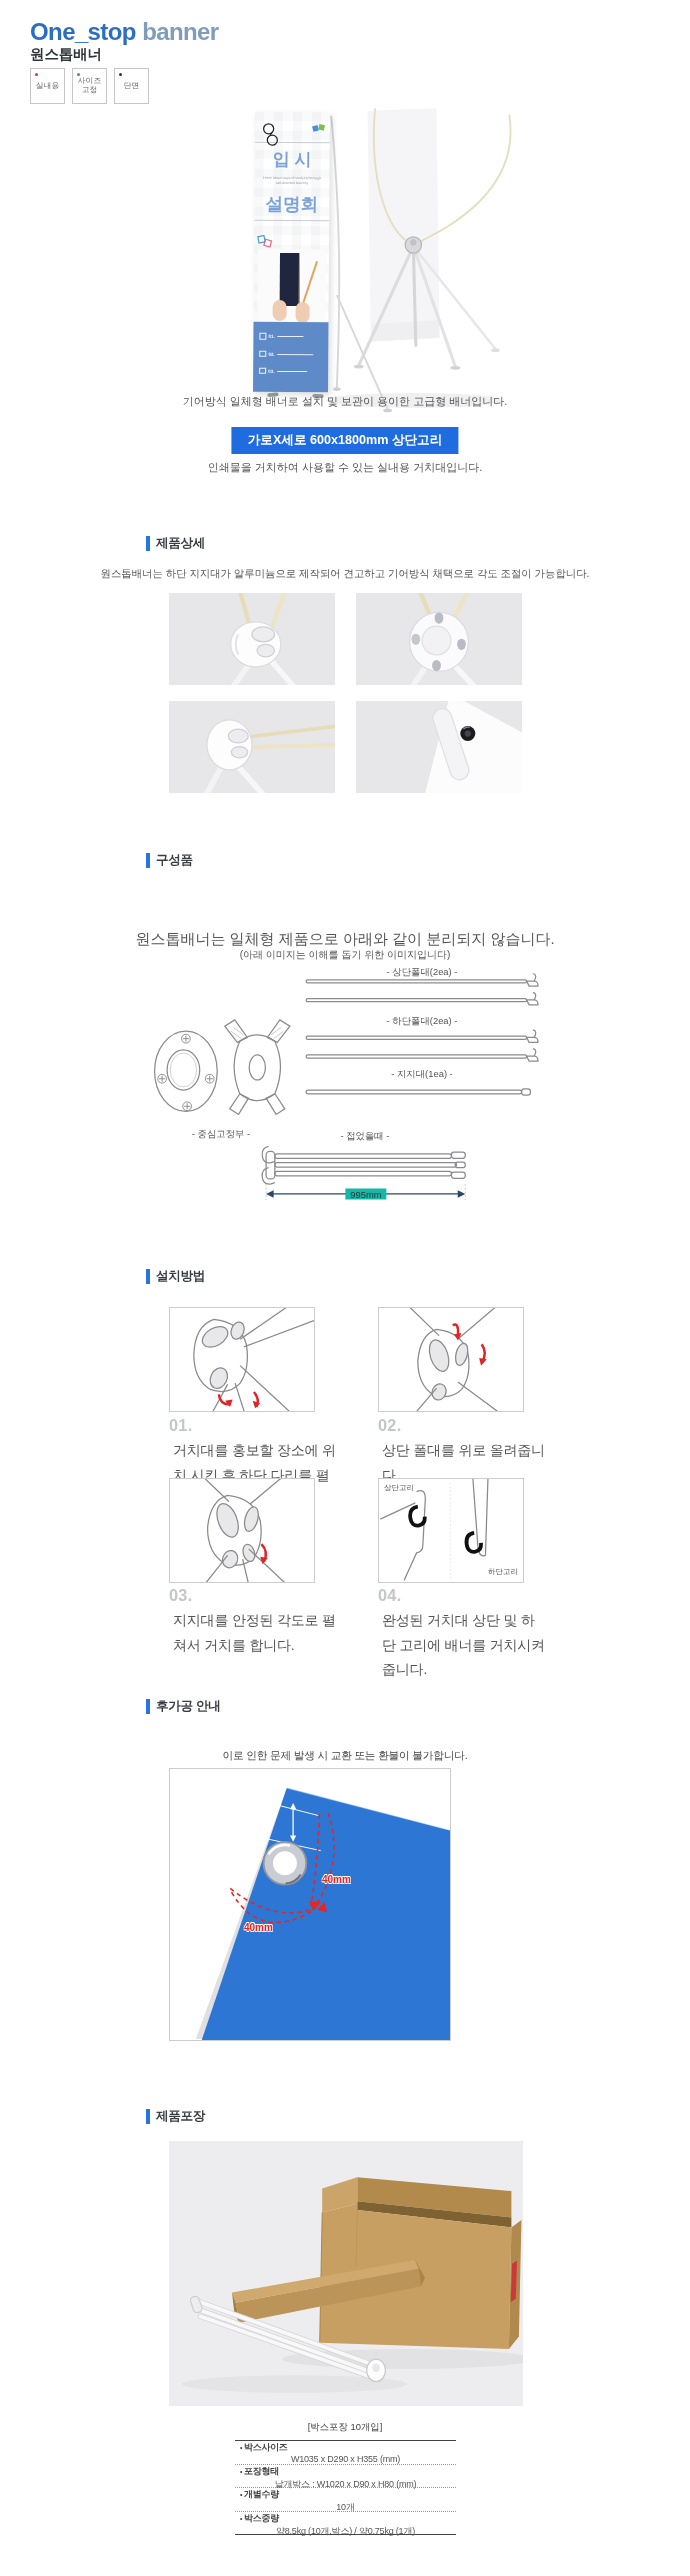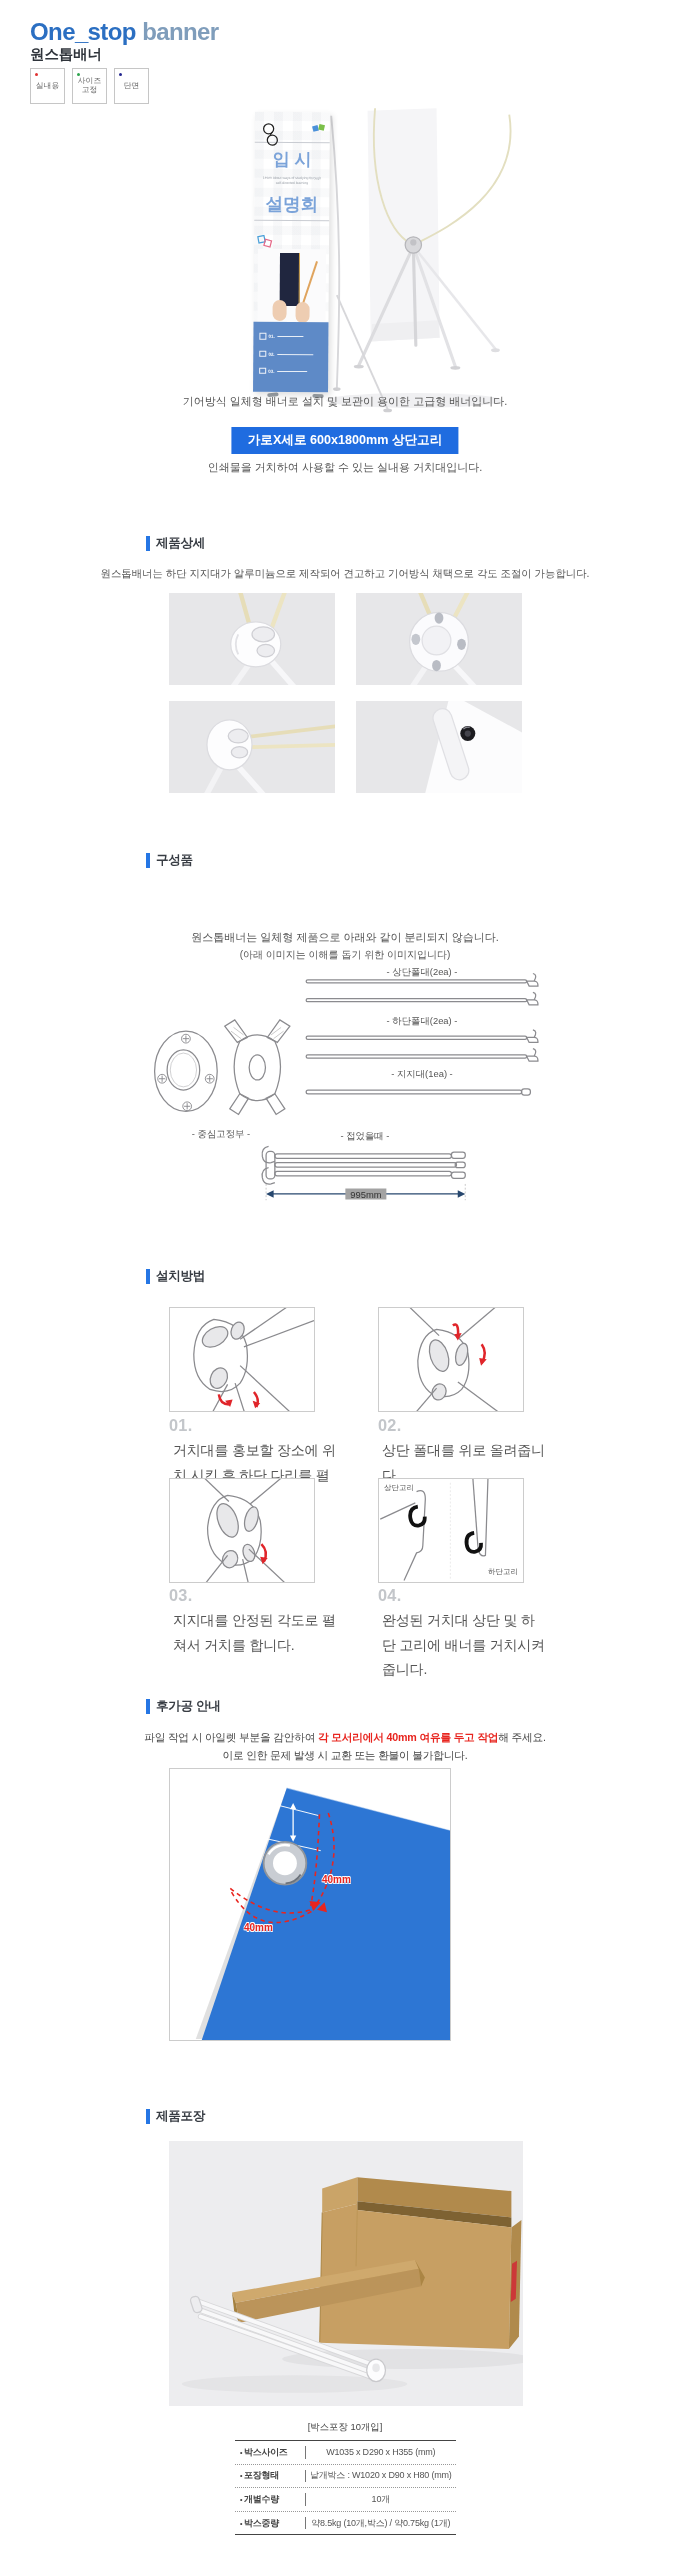--- a/index.html
+++ b/index.html
@@ -50,41 +50,41 @@
   
   .sec-head{position:absolute;left:146px;display:flex;align-items:center;gap:5.6px;}
   .sec-head .bar{width:4.4px;height:15.7px;background:#2576e4;}
   .sec-head .txt{font-size:12.6px;font-weight:bold;color:#383d44;letter-spacing:-0.3px;}
 
   
   .grid-panel{position:absolute;width:166px;height:92px;background:#e7e7e9;overflow:hidden;}
 
   
   .diag-label{position:absolute;font-size:9.4px;color:#555;white-space:nowrap;transform:translateX(-50%);}
-  .dim-label{position:absolute;font-size:9.4px;color:#333;background:#a3a3a3;padding:0 5px;transform:translate(-50%,-50%);}
+  .dim-label{position:absolute;font-size:9.4px;color:#333;background:#14b8a6;padding:0 5px;transform:translate(-50%,-50%);}
 
   
   .step-img{position:absolute;width:146px;height:105px;background:#fff;border:0.6px solid #ccc;box-sizing:border-box;overflow:hidden;}
   .step-no{position:absolute;font-size:16.3px;font-weight:bold;color:#c3c6ca;letter-spacing:0.3px;}
   .step-text{position:absolute;width:163px;font-size:14px;color:#555;line-height:1.75;letter-spacing:-0.2px;}
   .hook-label{position:absolute;font-size:7.5px;color:#555;}
 
   
   .warn1{font-size:10.7px;color:#444;letter-spacing:-0.2px;}
   .warn-red{color:#e8251f;font-weight:bold;}
   .img-frame{position:absolute;left:169px;width:282px;background:#fff;border:0.6px solid #ccc;box-sizing:border-box;overflow:hidden;}
   .mm-red{position:absolute;font-size:10px;font-weight:bold;color:#e8251f;
      text-shadow:0.6px 0.6px 0 #fff,-0.6px -0.6px 0 #fff,0.6px -0.6px 0 #fff,-0.6px 0.6px 0 #fff;}
   .mm-white{position:absolute;font-size:8.2px;font-weight:bold;color:#fff;}
 
   
   .photo-frame{position:absolute;left:169px;width:354px;background:#ededef;overflow:hidden;}
   .caption{font-size:9.4px;color:#444;}
   .spec-table{position:absolute;left:235px;top:2440px;width:221px;border-top:1.3px solid #444;border-bottom:1.3px solid #444;}
-  .spec-row{display:flex;align-items:center;height:22.6px;border-bottom:0.6px dotted #999;}
+  .spec-row{display:flex;height:22.6px;border-bottom:0.6px dotted #999;flex-direction:column;}
   .spec-row:last-child{border-bottom:none;}
   .spec-label{width:70px;font-size:9px;color:#444;font-weight:bold;display:flex;align-items:center;gap:1.9px;padding-left:5px;box-sizing:border-box;letter-spacing:-0.3px;}
   .spec-label .bullet{font-size:7px;color:#444;}
   .spec-div{width:0.6px;height:12.6px;background:#777;}
   .spec-value{flex:1;text-align:center;font-size:9px;color:#555;letter-spacing:-0.2px;}
   svg{display:block;}
 </style>
 </head>
 <body>
 
@@ -239,21 +239,21 @@
       <circle cx="178" cy="52" r="12" fill="#1c1c20"></circle>
       <circle cx="178" cy="52" r="5" fill="#44444c"></circle>
       <path d="M171 45 a10 10 0 0 1 10 -3" stroke="#8a8a92" stroke-width="2" fill="none"></path>
     </svg>
   </div>
 
   <div class="sec-head" style="top:852px">
     <span class="bar"></span>
     <span class="txt">구성품</span>
   </div>
-  <div class="center-text" style="top:930px;font-size:11px">원스톱배너는 일체형 제품으로 아래와 같이 분리되지 않습니다.</div>
+  <div class="center-text" style="top:930px;font-size:15px">원스톱배너는 일체형 제품으로 아래와 같이 분리되지 않습니다.</div>
   <div class="center-text" style="top:948px;font-size:10px">(아래 이미지는 이해를 돕기 위한 이미지입니다)</div>
 
   <div class="abs" style="left:0;top:966px;width:690px;height:238px">
     <svg class="abs" style="left:0;top:0" width="690" height="238" viewBox="0 0 1100 380">
 
       <ellipse cx="296" cy="168" rx="50" ry="64" fill="none" stroke="#8b8b8f" stroke-width="2"></ellipse>
       <ellipse cx="292" cy="166" rx="26" ry="32" fill="none" stroke="#8b8b8f" stroke-width="2"></ellipse>
       <ellipse cx="292" cy="166" rx="21" ry="27" fill="none" stroke="#b5b5b9" stroke-width="1"></ellipse>
       <g stroke="#8b8b8f" stroke-width="1.5" fill="none">
         <circle cx="296" cy="116" r="7"></circle>
@@ -408,23 +408,20 @@
   </div>
   <div class="step-no" style="left:169px;top:1586px">03.</div>
   <div class="step-no" style="left:378px;top:1586px">04.</div>
   <div class="step-text" style="left:173px;top:1608px">지지대를 안정된 각도로 펼쳐서 거치를 합니다.</div>
   <div class="step-text" style="left:382px;top:1608px">완성된 거치대 상단 및 하단 고리에 배너를 거치시켜줍니다.</div>
 
   <div class="sec-head" style="top:1698px">
     <span class="bar"></span>
     <span class="txt">후가공 안내</span>
   </div>
-  <div class="center-text warn1" style="top:1731px">
-    <span>파일 작업 시 아일렛 부분을 감안하여 </span><span class="warn-red">각 모서리에서 40mm 여유를 두고 작업</span><span>해 주세요.</span>
-  </div>
   <div class="center-text warn1" style="top:1749px">이로 인한 문제 발생 시 교환 또는 환불이 불가합니다.</div>
 
   <div class="img-frame" style="top:1768px;height:273px">
     <svg width="353" height="272" viewBox="0 0 562 433">
       <polygon points="190,36 566,132 566,433 46,433" fill="rgba(0,0,0,0.12)" transform="translate(-5,-3)"></polygon>
       <polygon points="186,30 564,128 564,433 50,433" fill="#2d76d4"></polygon>
       <line x1="186" y1="30" x2="564" y2="128" stroke="#eaf1fb" stroke-width="2" opacity=".5"></line>
 
       <line x1="150" y1="52" x2="236" y2="74" stroke="#fff" stroke-width="1.5"></line>
       <line x1="140" y1="108" x2="240" y2="130" stroke="#fff" stroke-width="1.5"></line>

